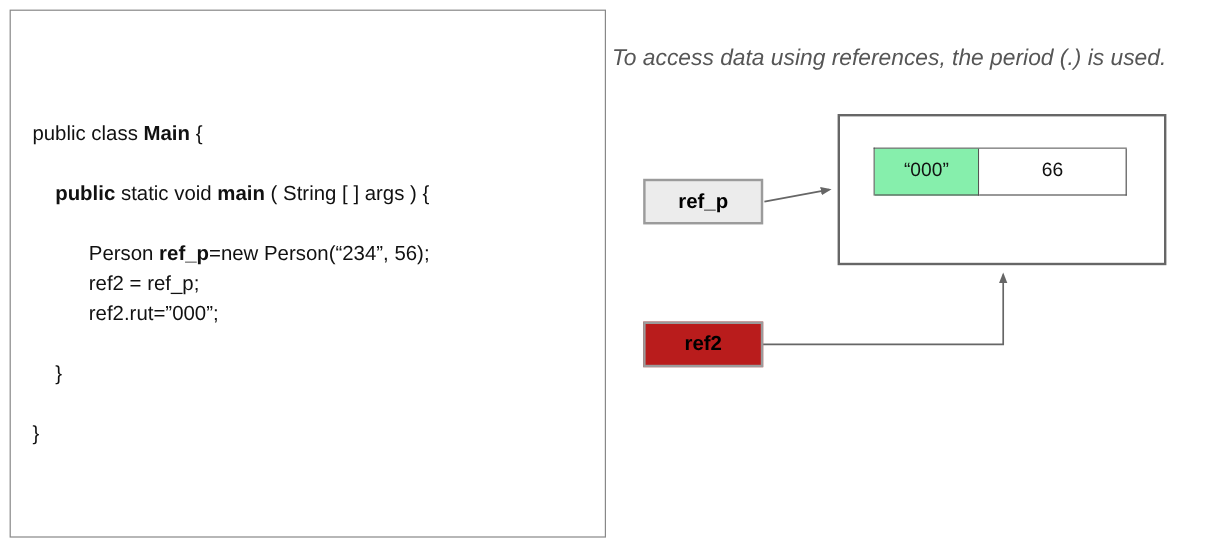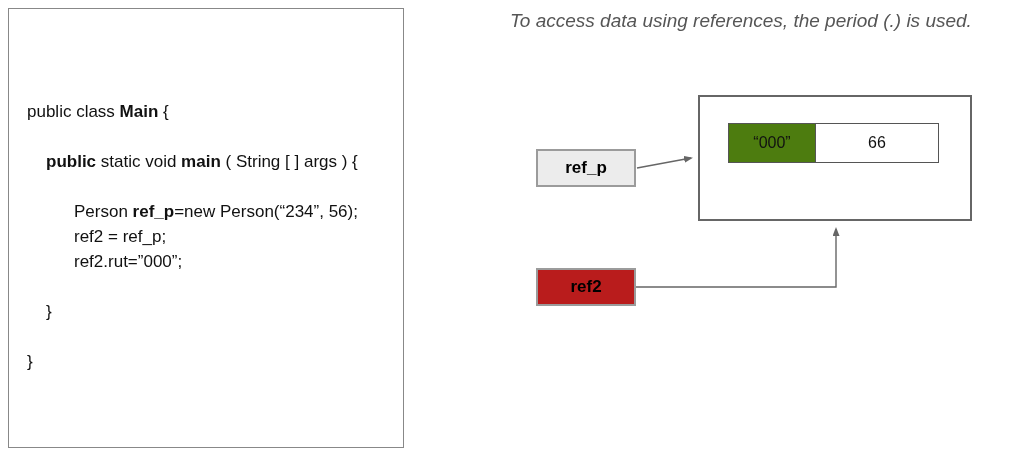--- a/index.html
+++ b/index.html
@@ -9,38 +9,38 @@
     height: 461px;
     background: #ffffff;
     font-family: "Liberation Sans", "DejaVu Sans", sans-serif;
     overflow: hidden;
   }
 
   
   .code-box {
     position: absolute;
     left: 8px; top: 8px;
-    width: 396px; height: 440px;
+    width: 497px; height: 440px;
     box-sizing: border-box;
     border: 1px solid #888888;
     background: #ffffff;
   }
   .code-lines {
     padding: 90px 6px 0 18px;
     font-size: 17px;
     line-height: 25px;
     color: #111111;
     white-space: pre;
   }
   .code-line { min-height: 25px; }
 
   
   .note {
     position: absolute;
-    left: 510px; top: 6px;
+    left: 510px; top: 34px;
     width: 502px;
     font-size: 19px;
     font-style: italic;
     line-height: 30px;
     color: #565656;
   }
 
   
   .object-box {
     position: absolute;
@@ -101,21 +101,21 @@
 
   <div class="code-box">
     <div class="code-lines"><div class="code-line" style="padding-left: 0px;"><span>public class </span><span style="font-weight: bold;">Main</span><span> {</span></div><div class="code-line" style="padding-left: 0px;">&nbsp;</div><div class="code-line" style="padding-left: 19px;"><span style="font-weight: bold;">public</span><span> static void </span><span style="font-weight: bold;">main</span><span> ( String [ ] args ) {</span></div><div class="code-line" style="padding-left: 0px;">&nbsp;</div><div class="code-line" style="padding-left: 47px;"><span>Person </span><span style="font-weight: bold;">ref_p</span><span>=new Person(“234”, 56);</span></div><div class="code-line" style="padding-left: 47px;"><span>ref2 = ref_p;</span></div><div class="code-line" style="padding-left: 47px;"><span>ref2.rut=”000”;</span></div><div class="code-line" style="padding-left: 0px;">&nbsp;</div><div class="code-line" style="padding-left: 19px;"><span>}</span></div><div class="code-line" style="padding-left: 0px;">&nbsp;</div><div class="code-line" style="padding-left: 0px;"><span>}</span></div></div>
   </div>
 
   <div class="note" style="color: rgb(86, 86, 86);">To access data using references, the period (.) is used.</div>
 
   <div class="object-box"></div>
 
   <div class="object-table">
-    <div class="object-cell" style="background: #4d7c0f;">“000”</div>
+    <div class="object-cell" style="background: #86efac;">“000”</div>
     <div class="object-cell">66</div>
   </div>
 
   <div class="ref-box ref-p-box" style="background: rgb(236, 236, 236);">
     <span>ref_p</span>
   </div>
   <div class="ref-box ref2-box" style="background: #b91c1c;">
     <span>ref2</span>
   </div>
 

